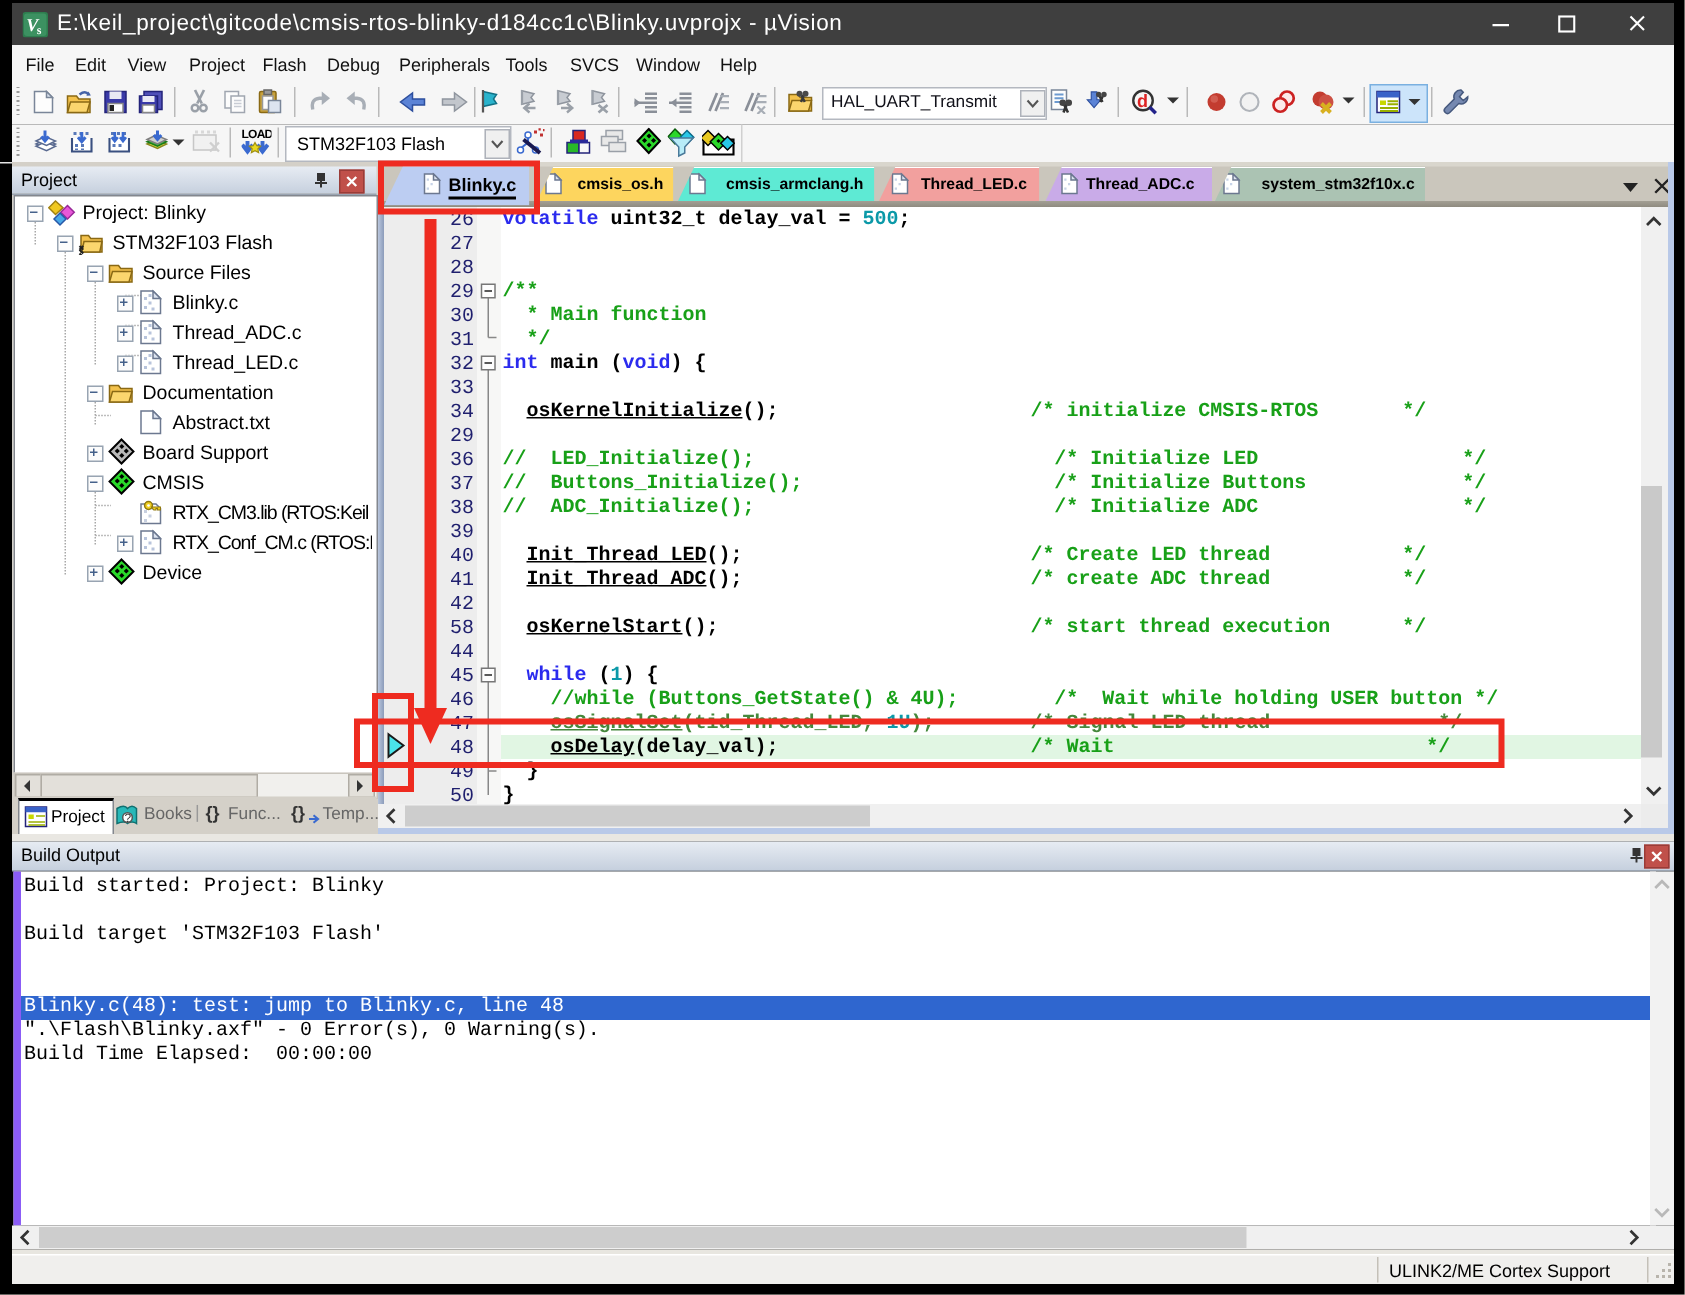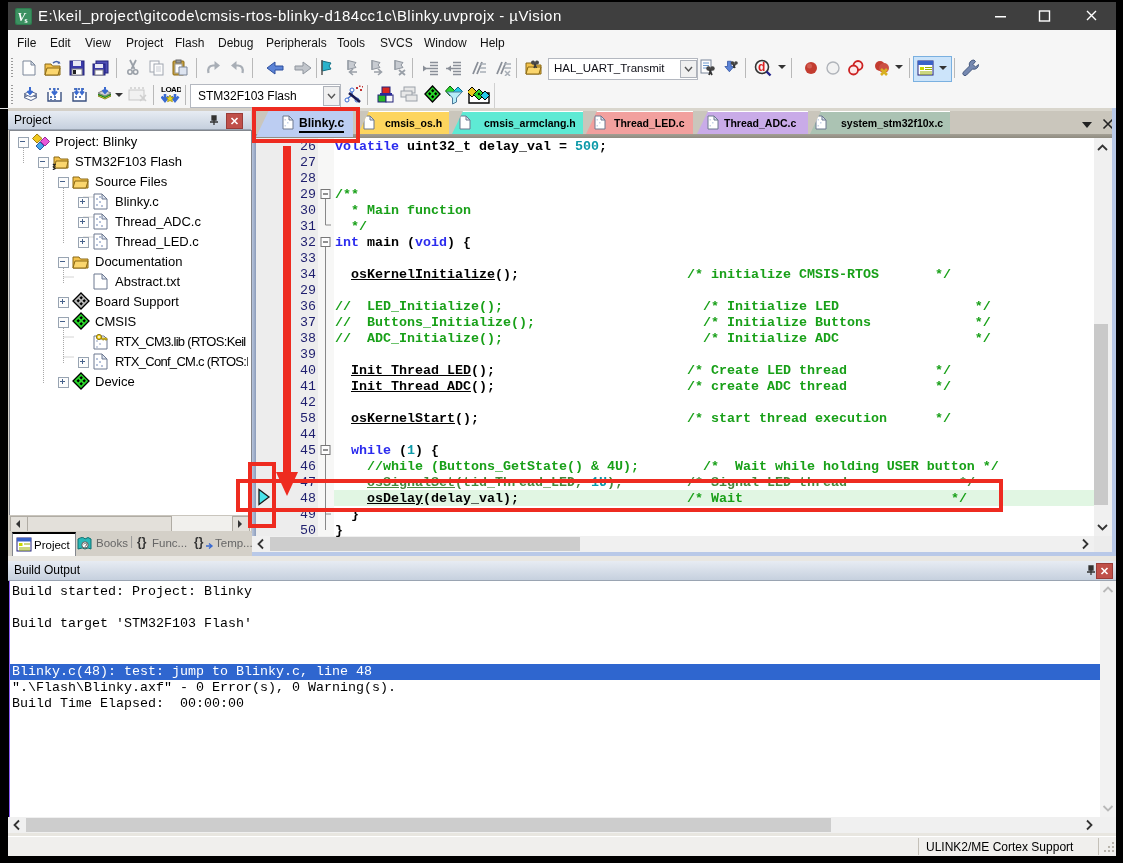--- a/index.html
+++ b/index.html
@@ -48,21 +48,21 @@
   .cm{color:#18a018;}
   .num{color:#0b99a8;}
   .fn{text-decoration:underline;}
   .dis{color:#45883c;}
   .sbthumb{position:absolute;background:#cdcdcd;}
   
   #bsplit{left:8px;top:556px;width:1108px;height:5px;background:#e9e7e2;}
   #bohead{left:8px;top:561px;width:1108px;height:19px;
       background:linear-gradient(#e7ecf3,#c6d0de);border-bottom:1px solid #9aa4b2;}
   #bocontent{left:9px;top:581px;width:1090px;height:236px;background:#fff;
-      border-left:1px solid #8b5cf6;}
+      border-left:5px solid #8b5cf6;}
   .bl{position:absolute;left:2px;font-family:"Liberation Mono",monospace;font-size:13.33px;
       color:#000;white-space:pre;}
   
   #statusbar{left:8px;top:836px;width:1108px;height:19px;background:#f0efed;border-top:1px solid #fff;}
   
   .ann{position:absolute;border:4px solid #ee2b20;z-index:60;box-sizing:border-box;}
 </style>
 </head>
 <body>
 <div class="abs" id="titlebar">

